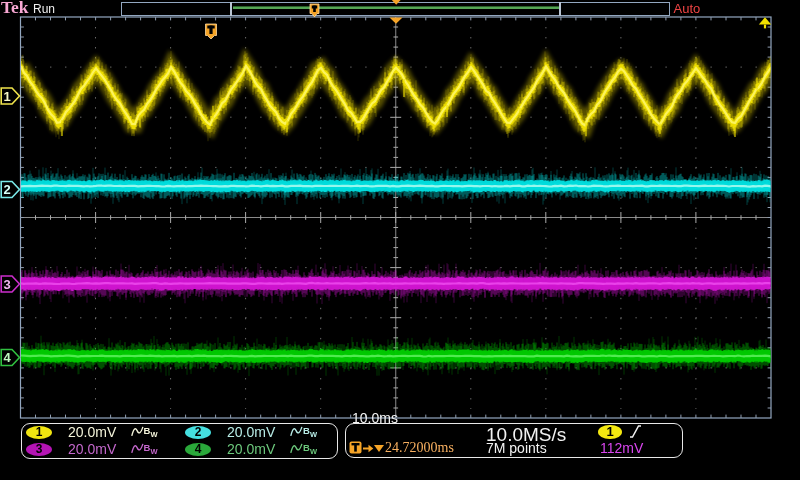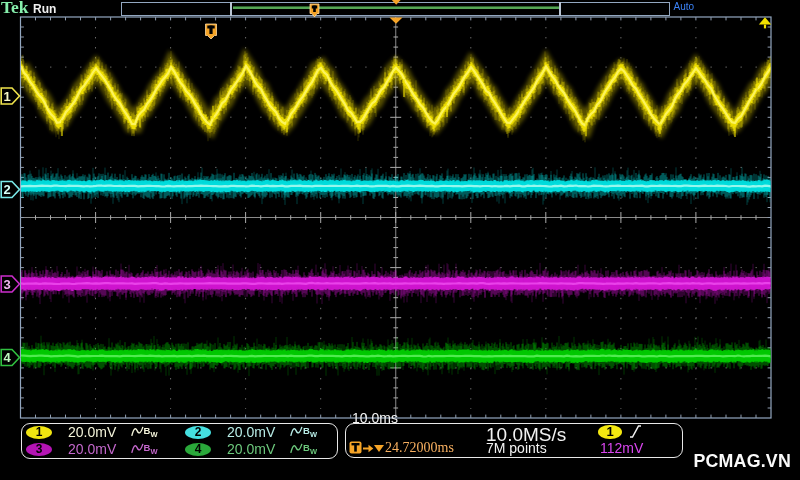--- a/index.html
+++ b/index.html
@@ -66,34 +66,34 @@
       <text x="7" y="288.5" font-family="Liberation Sans, sans-serif" font-size="13" font-weight="bold" fill="#f0b8f0" text-anchor="middle">3</text>
       <polygon points="1.2,349.5 12,349.5 19.5,357.5 12,365.5 1.2,365.5" fill="#000" stroke="#30c040" stroke-width="1.6"></polygon>
       <text x="7" y="362.0" font-family="Liberation Sans, sans-serif" font-size="13" font-weight="bold" fill="#c0f8c0" text-anchor="middle">4</text>
 <polygon points="205.5,24 216.5,24 216.5,35.5 214.5,35.5 211.0,39.0 207.5,35.5 205.5,35.5" fill="#f5a427" stroke="#ffd9a0" stroke-width="0.8"></polygon>
       <rect x="207.3" y="25.5" width="7.4" height="3" fill="#000"></rect>
       <rect x="209.4" y="25.5" width="3.2" height="8.5" fill="#000"></rect>
 <polygon points="389.5,17.6 402.5,17.6 396,23.8" fill="#f5a427"></polygon>
 <polygon points="758.8,24.6 771.2,24.6 765,17.2" fill="#f0e000"></polygon>
       <rect x="763.9" y="24.6" width="2.2" height="3.8" fill="#f0e000"></rect>
 </svg>
-<div style="position:absolute;left:1px;top:-1px;font-size:17.5px;color:#86efac;font-family:'Liberation Serif',serif;font-weight:bold;letter-spacing:0;white-space:nowrap;line-height:1">Tek</div>
-<div style="position:absolute;left:33px;top:3px;font-size:12px;color:#f0f0f0;font-family:'Liberation Sans',sans-serif;font-weight:bold;letter-spacing:0;white-space:nowrap;line-height:1">Run</div>
+<div style="position:absolute;left:1px;top:-1px;font-size:17.5px;color:#f9a8d4;font-family:'Liberation Serif',serif;font-weight:bold;letter-spacing:0;white-space:nowrap;line-height:1">Tek</div>
+<div style="position:absolute;left:33px;top:3px;font-size:12px;color:#f0f0f0;font-family:'Liberation Sans',sans-serif;font-weight:normal;letter-spacing:0;white-space:nowrap;line-height:1">Run</div>
 <div style="position:absolute;left:121px;top:2px;width:549px;height:14px;border:1px solid #93a7c0;background:#000"></div>
 <div style="position:absolute;left:230px;top:2px;width:2px;height:14px;background:#b9c5d4"></div>
 <div style="position:absolute;left:558.5px;top:2px;width:2px;height:14px;background:#b9c5d4"></div>
 <div style="position:absolute;left:233px;top:6.2px;width:326px;height:1.2px;background:#2a5f2a"></div>
 <div style="position:absolute;left:233px;top:7.4px;width:326px;height:1.6px;background:#55a555"></div>
 <svg width="800" height="30" viewBox="0 0 800 30" style="position:absolute;left:0;top:0">
       <polygon points="310,4 319,4 319,13.5 317.0,13.5 314.5,17.0 312.0,13.5 310,13.5" fill="#f5a427" stroke="#ffd9a0" stroke-width="0.8"></polygon>
       <rect x="311.8" y="5.5" width="5.4" height="3" fill="#000"></rect>
       <rect x="313.2" y="5.5" width="2.6" height="6.5" fill="#000"></rect>
       <polygon points="391.8,0 400.6,0 396.2,4.8" fill="#f5a427"></polygon>
     </svg>
-<div style="position:absolute;left:673.5px;top:2px;font-size:10px;color:#3b82f6;font-family:'Liberation Sans',sans-serif;font-weight:normal;letter-spacing:0;white-space:nowrap;line-height:1">Auto</div>
+<div style="position:absolute;left:673.5px;top:2px;font-size:13px;color:#ef4444;font-family:'Liberation Sans',sans-serif;font-weight:normal;letter-spacing:0;white-space:nowrap;line-height:1">Auto</div>
 <div style="position:absolute;left:21px;top:423px;width:317px;height:36px;border:1.4px solid #e8e8e8;border-radius:9px;background:#000"></div>
 <div style="position:absolute;left:344.5px;top:423px;width:338px;height:34.5px;border:1.4px solid #e8e8e8;border-radius:9px;background:#000"></div>
 <div style="position:absolute;left:26px;top:425.5px;width:26px;height:13px;background:#f0e410;border-radius:50%;color:#000;font-size:12px;font-weight:bold;font-family:'Liberation Sans',sans-serif;text-align:center;line-height:13px">1</div>
 <div style="position:absolute;left:68px;top:425.0px;font-size:14px;color:#f4f4da;font-family:'Liberation Sans',sans-serif;font-weight:normal;letter-spacing:0;white-space:nowrap;line-height:1">20.0mV</div>
 <svg style="position:absolute;left:130.5px;top:425.5px" width="13" height="12" viewBox="0 0 13 12">
       <path d="M0.8 9.8 Q3.4 -0.8 6.1 4.6 Q8.8 10.6 11.9 0.9" fill="none" stroke="#f4f4da" stroke-width="1.35"></path>
     </svg>
 <div style="position:absolute;left:143.5px;top:425.7px;color:#f4f4da;font-family:'Liberation Sans',sans-serif;font-size:9.5px;font-weight:bold;line-height:1">B<span style="font-size:7.5px;vertical-align:-2.5px">W</span></div>
 <div style="position:absolute;left:185px;top:425.5px;width:26px;height:13px;background:#45dfe0;border-radius:50%;color:#000;font-size:12px;font-weight:bold;font-family:'Liberation Sans',sans-serif;text-align:center;line-height:13px">2</div>
 <div style="position:absolute;left:227px;top:425.0px;font-size:14px;color:#b8ece6;font-family:'Liberation Sans',sans-serif;font-weight:normal;letter-spacing:0;white-space:nowrap;line-height:1">20.0mV</div>
@@ -125,13 +125,12 @@
       <rect x="5.2" y="2" width="2.6" height="8.6" fill="#000"></rect>
     </svg>
 <svg style="position:absolute;left:362.5px;top:443.5px" width="11" height="9" viewBox="0 0 11 9">
       <path d="M0 4.5 H7" stroke="#f5a427" stroke-width="2"></path>
       <path d="M5.5 0.7 L10.3 4.5 L5.5 8.3 Z" fill="#f5a427"></path>
     </svg>
 <div style="position:absolute;left:374px;top:444.5px;width:0;height:0;border-left:5.5px solid transparent;border-right:5.5px solid transparent;border-top:7px solid #f5a427"></div>
 <div style="position:absolute;left:385px;top:441px;font-size:14px;color:#f8b060;font-family:Liberation Serif, serif;font-weight:normal;letter-spacing:0;white-space:nowrap;line-height:1">24.72000ms</div>
 <div style="position:absolute;left:486px;top:441px;font-size:14px;color:#f2f2f2;font-family:'Liberation Sans',sans-serif;font-weight:normal;letter-spacing:0;white-space:nowrap;line-height:1">7M points</div>
 <div style="position:absolute;left:600px;top:441px;font-size:14px;color:#d946ef;font-family:'Liberation Sans',sans-serif;font-weight:normal;letter-spacing:0;white-space:nowrap;line-height:1">112mV</div>
-<div style="position:absolute;left:693.5px;top:452.5px;font-size:17.8px;color:#fafafa;font-family:'Liberation Sans',sans-serif;font-weight:bold;letter-spacing:0.2px;white-space:nowrap;line-height:1">PCMAG.VN</div>
 </div>
 </body></html>

